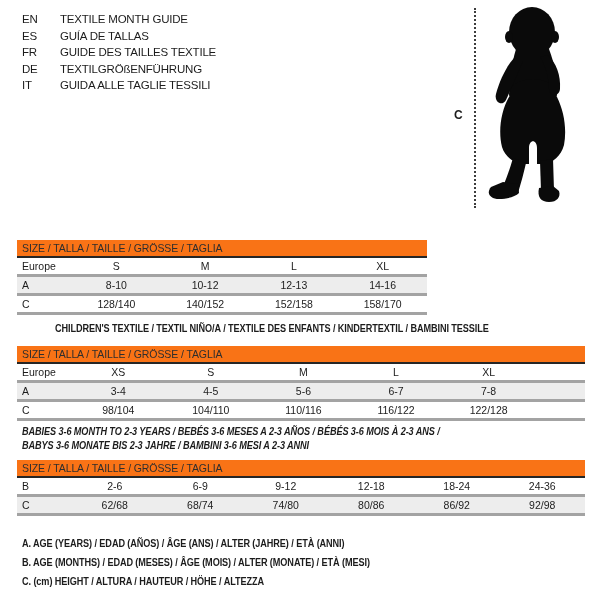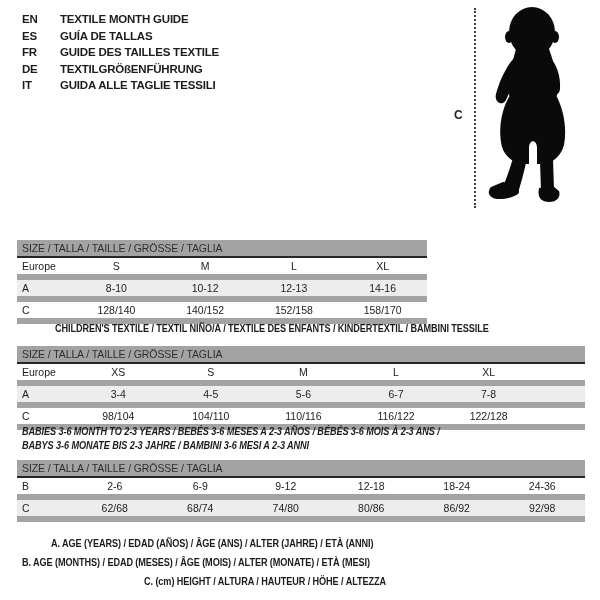--- a/index.html
+++ b/index.html
@@ -2,21 +2,21 @@
 <html><head>
 <meta charset="utf-8">
 <style>
   html,body{margin:0;padding:0;background:#fff;}
   body{width:600px;height:600px;font-family:"Liberation Sans",sans-serif;color:#1c1c1c;
        -webkit-font-smoothing:antialiased;}
   .canvas{position:relative;width:600px;height:600px;background:#fff;overflow:hidden;}
 
   
   .lang-block{position:absolute;left:22px;top:11px;}
-  .lang-row{display:flex;font-weight:bold;font-size:11.5px;line-height:16.5px;letter-spacing:-0.2px;}
+  .lang-row{display:flex;font-weight:normal;font-size:11.5px;line-height:16.5px;letter-spacing:-0.2px;}
   .lang-code{width:38px;flex:0 0 38px;}
   .lang-label{white-space:nowrap;}
 
   
   .figure{position:absolute;left:440px;top:4px;width:160px;height:210px;}
   .measure-line{position:absolute;left:34px;top:4px;height:200px;width:0;border-left:2px dotted #3c3c3c;}
   .measure-label{position:absolute;left:14px;top:104px;font-weight:bold;font-size:12px;}
   .silhouette{position:absolute;left:42px;top:2px;}
 
   
@@ -28,32 +28,32 @@
   #title-3{top:424px;font-style:italic;}
 
   
   .size-table{position:absolute;left:17px;border-collapse:collapse;table-layout:fixed;
               font-size:10.5px;color:#1c1c1c;}
   #table-1{top:240px;width:410px;}
   #table-2{top:346px;width:568px;}
   #table-3{top:460px;width:568px;}
   .size-table col.c-label{width:55px;}
   #table-2 col.c-spacer{width:50px;}
-  .size-table thead th{background:#a3a3a3;font-weight:normal;color:#2e2e2e;text-align:left;
+  .size-table thead th{background:#f97316;font-weight:normal;color:#2e2e2e;text-align:left;
                        padding:2px 0 2px 5px;height:12px;font-size:10.5px;letter-spacing:-0.1px;
                        border-bottom:2px solid #262626;}
   .size-table tbody td{height:16px;padding:0;text-align:center;font-weight:normal;}
   .size-table tbody td.rowlabel{text-align:left;padding-left:5px;}
-  .size-table tbody tr{border-bottom:6px solid #a3a3a3;}
+  .size-table tbody tr{border-bottom:3px solid #a3a3a3;}
   .size-table tbody tr.shaded{background:#ededed;}
 
   
   .footnotes{position:absolute;left:22px;top:534px;font-weight:bold;font-size:10.5px;
              line-height:19px;letter-spacing:-0.1px;}
-  .footnote{white-space:nowrap;text-align:right;}
+  .footnote{white-space:nowrap;}
 </style>
 </head>
 <body>
 
 <div class="canvas">
 
   <div class="lang-block">
     <div class="lang-row">
       <span class="lang-code">EN</span>
       <span class="lang-label">TEXTILE MONTH GUIDE</span>

